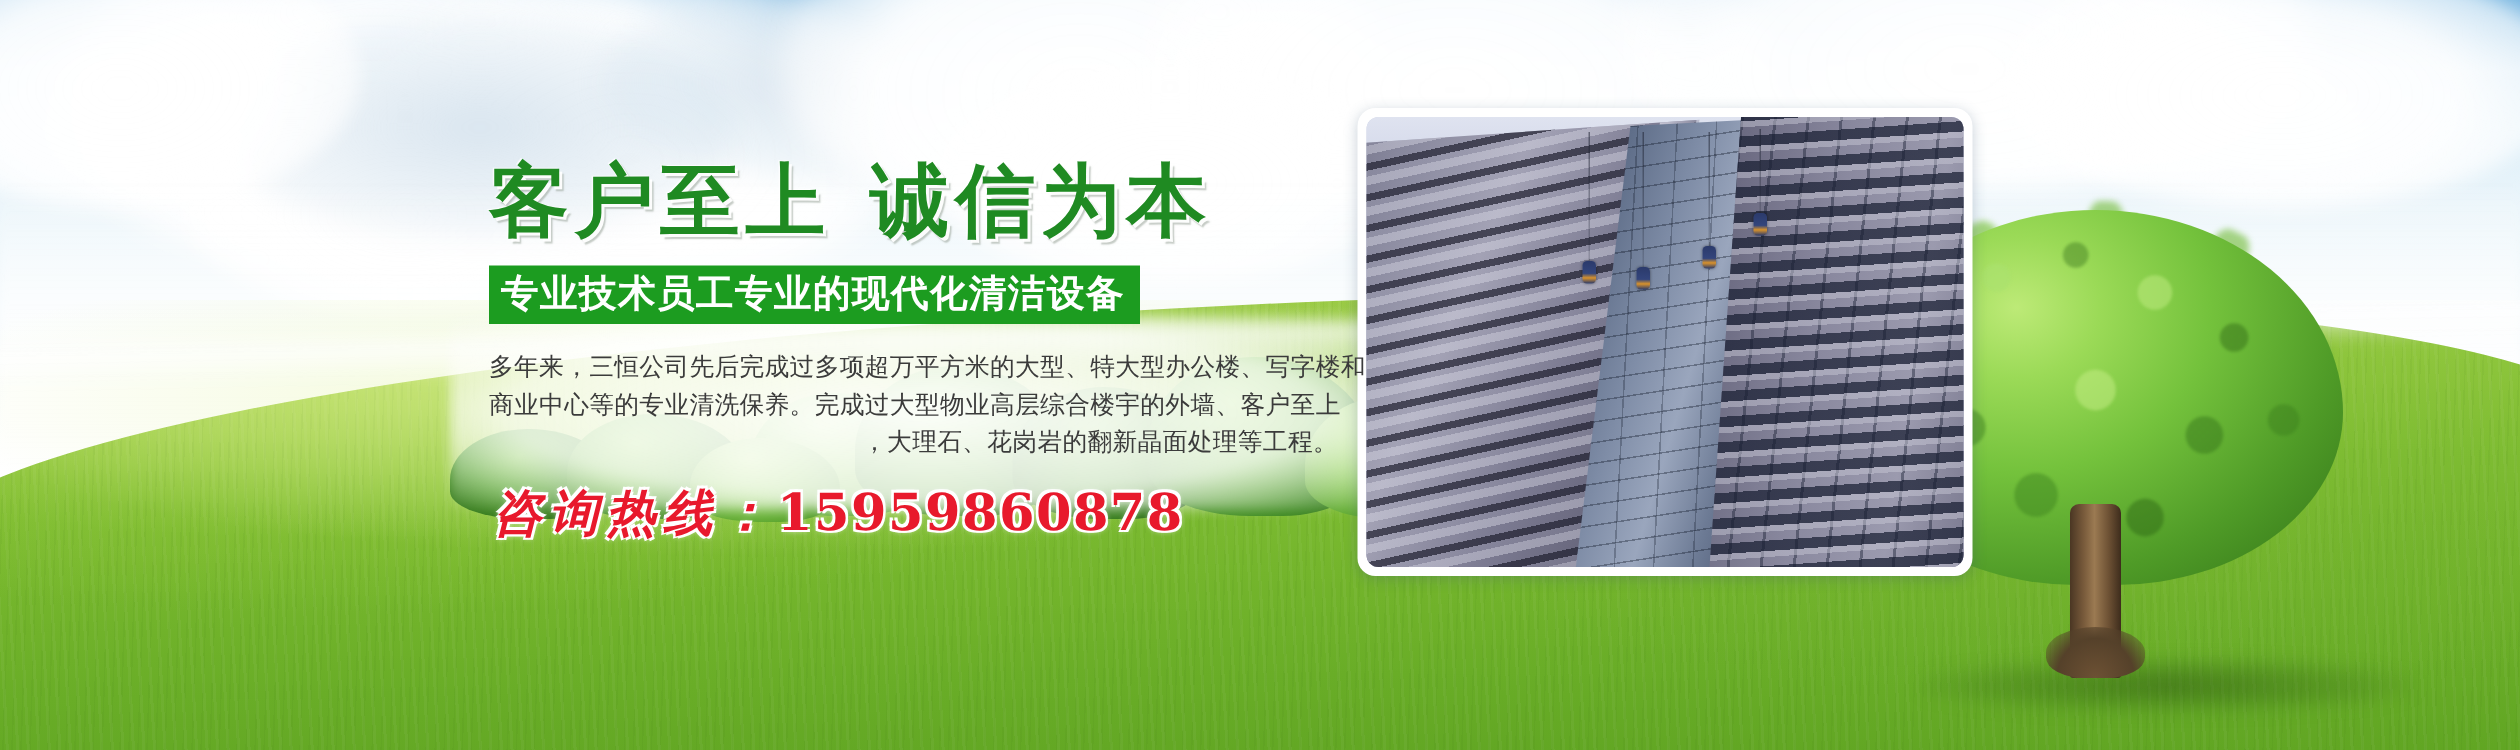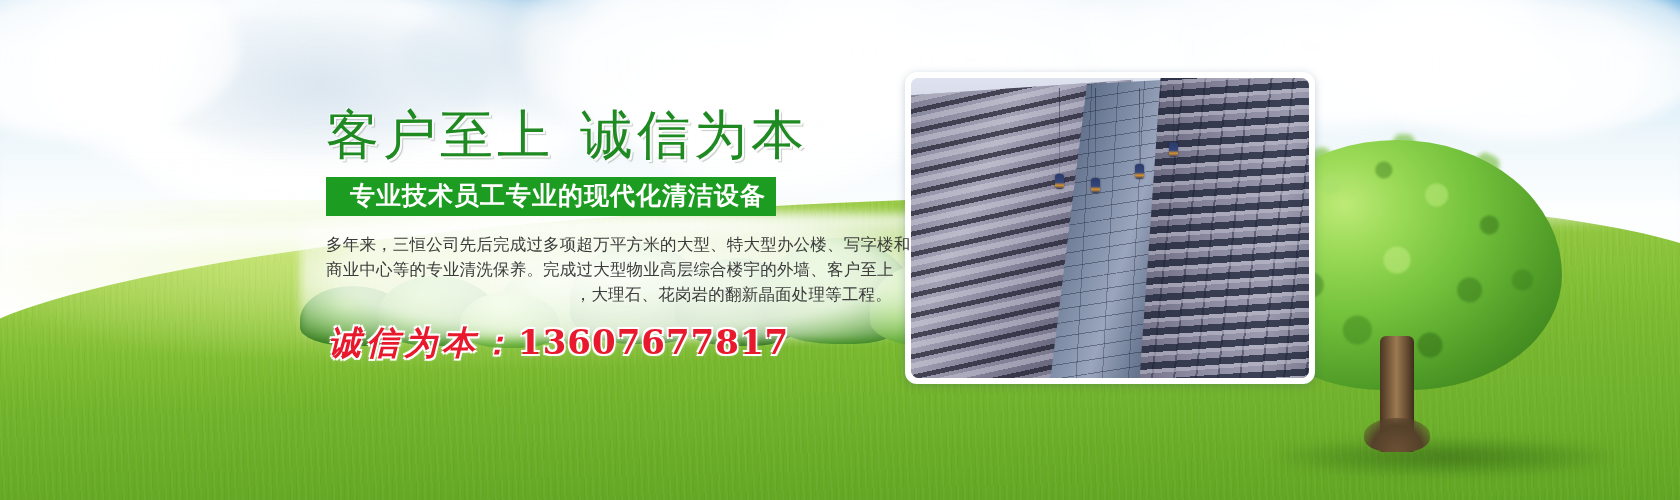--- a/index.html
+++ b/index.html
@@ -250,36 +250,36 @@
     position:absolute; width:1px;
     background:linear-gradient(to bottom, rgba(30,35,50,0.55), rgba(30,35,50,0.18));
   }
 
   
   .content { position:absolute; left:322px; top:0; width:580px; height:500px; }
 
   .headline {
     position:absolute; left:4px; top:108px;
     font-size:53px; line-height:1;
-    font-weight:normal;
+    font-weight:bold;
     color:#1f8a22;
     letter-spacing:4px;
     font-family:"DejaVu Serif","Liberation Serif",serif;
     text-shadow:
       2px 2px 0 rgba(255,255,255,0.95),
       3px 3px 1px rgba(150,160,150,0.55),
       -1px -1px 0 rgba(255,255,255,0.7);
     white-space:nowrap;
   }
   .headline .gap { display:inline-block; width:26px; }
 
   .subbar {
     position:absolute; left:4px; top:177px;
     background:#1c9c20;
-    padding:6px 10px 7px 24px;
+    padding:6px 10px 7px 8px;
     display:inline-block;
   }
   .subbar-text {
     font-size:25px; line-height:1.05;
     font-weight:bold;
     color:#ffffff;
     letter-spacing:1px;
     font-family:"DejaVu Sans","Liberation Sans",sans-serif;
     white-space:nowrap;
   }
@@ -427,19 +427,19 @@
       <div class="subbar-text">专业技术员工专业的现代化清洁设备</div>
     </div>
 
     <div class="paragraph">
       <p>多年来，三恒公司先后完成过多项超万平方米的大型、特大型办公楼、写字楼和</p>
       <p>商业中心等的专业清洗保养。完成过大型物业高层综合楼宇的外墙、客户至上</p>
       <p>，大理石、花岗岩的翻新晶面处理等工程。</p>
     </div>
 
     <div class="hotline">
-      <span class="hotline-label">诚信为本：</span><span class="hotline-num">13607677817</span>
+      <span class="hotline-label">咨询热线：</span><span class="hotline-num">15959860878</span>
     </div>
 
 
   </div>
 
 </div>
 
 </body></html>

